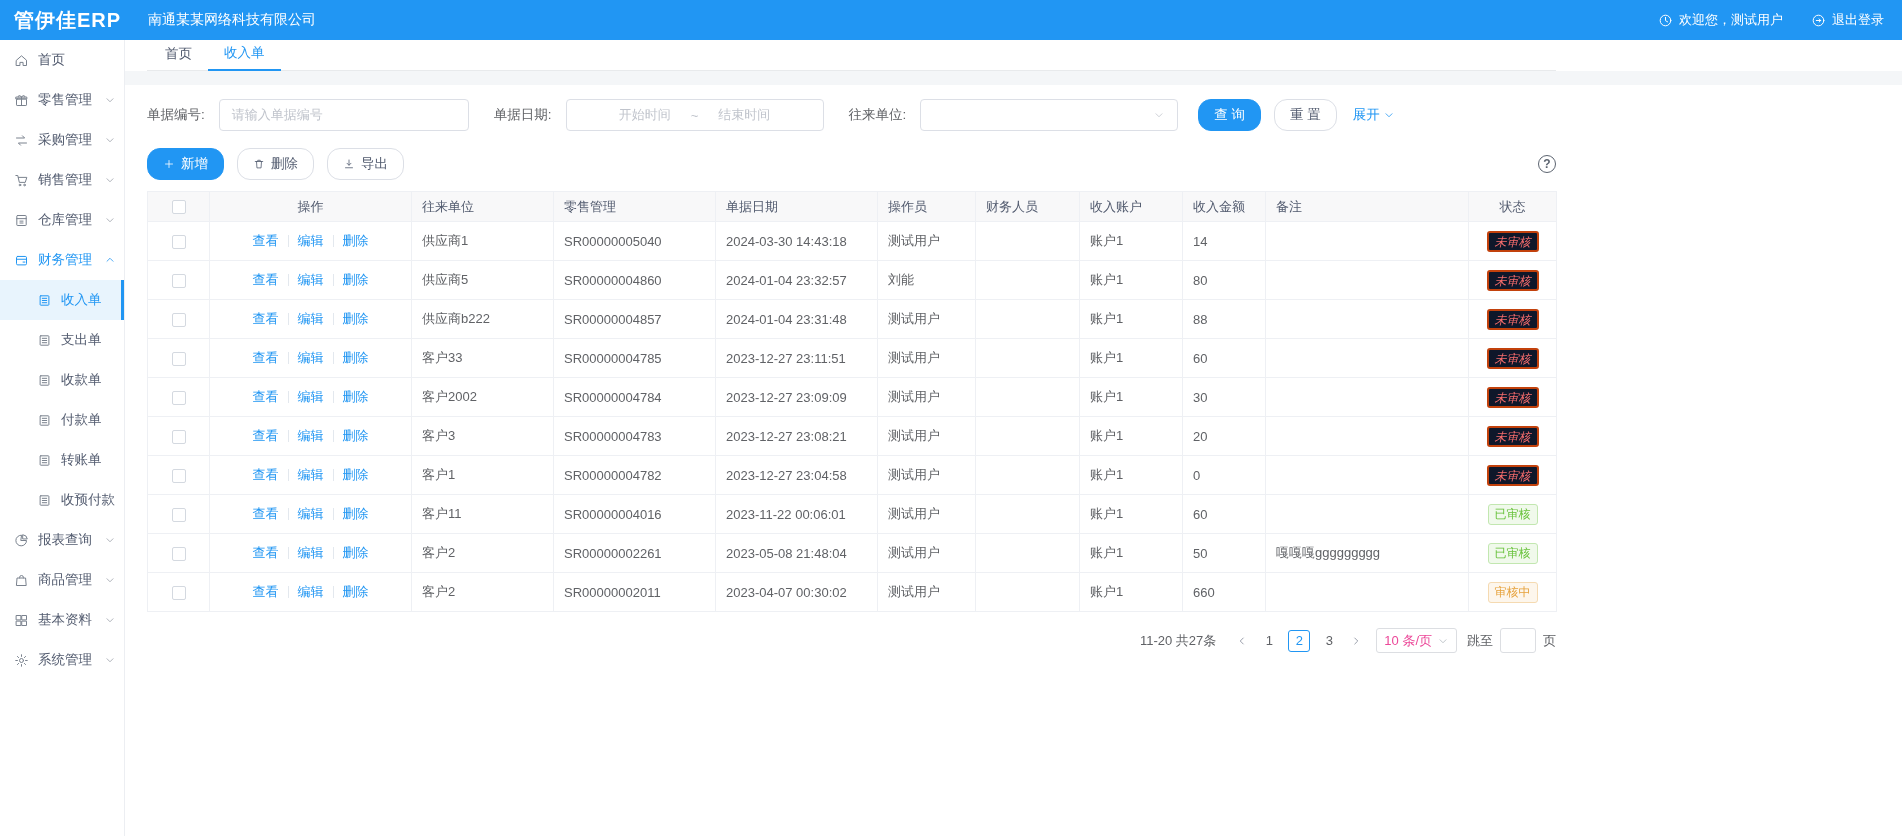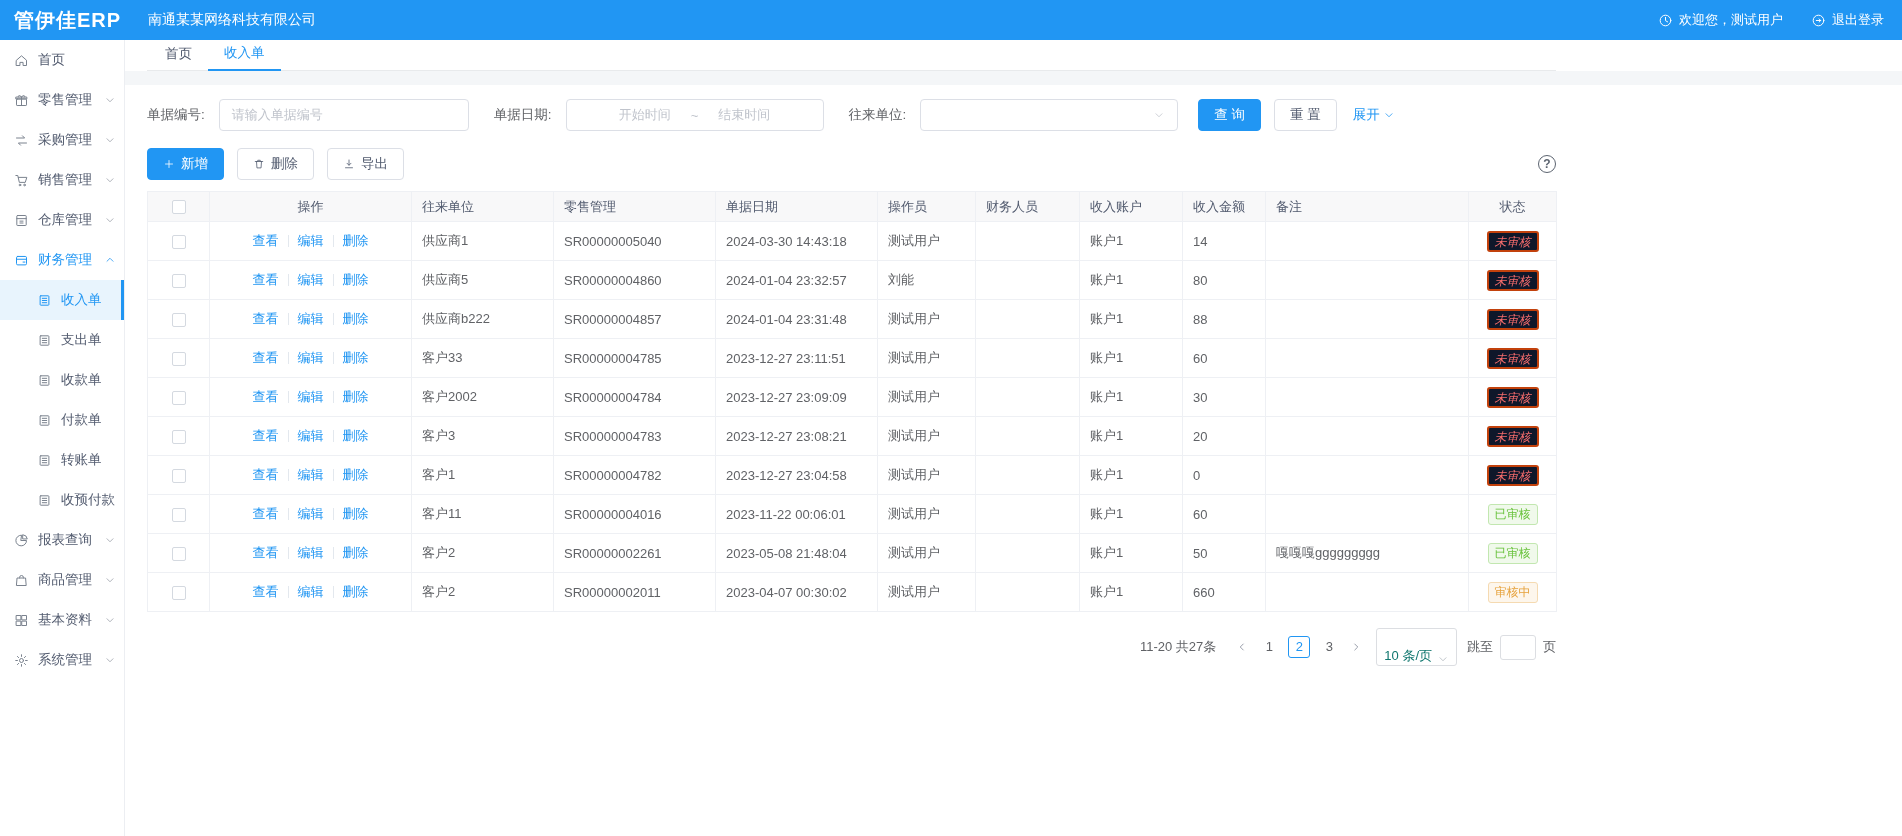--- a/index.html
+++ b/index.html
@@ -43,21 +43,21 @@
   .filterbar { display:flex; align-items:center; margin-top:14px; font-size:13.5px; color:#606266; }
   .flabel { flex:none; }
   .finput { height:32px; border:1px solid #dcdfe6; border-radius:4px; background:#fff;
     display:flex; align-items:center; padding:1px 12px; cursor:text; }
   .ph { color:#c0c4cc; font-size:13px; }
   .doc-input { width:250px; margin-left:14px; }
   .date-range { width:258px; margin-left:14px; justify-content:center; gap:20px; cursor:pointer; }
   .partner-select { width:258px; margin-left:14px; justify-content:flex-end; cursor:pointer; }
   .partner-select .chev { color:#c0c4cc; }
   .ml25 { margin-left:25px; }
-  .btn { height:32px; border:1px solid #dcdfe6; background:#fff; border-radius:4px;
+  .btn { height:32px; border:1px solid #dcdfe6; background:#fff; border-radius:13px;
     font-size:13.5px; color:#515a6e; padding:0 15px; display:inline-flex;
     align-items:center; gap:6px; cursor:pointer; font-family:inherit; }
   .btn.primary { background:#2196f3; border-color:#2196f3; color:#fff; }
   .search-btn { margin-left:20px; }
   .reset-btn { margin-left:13px; }
   .expand { margin-left:16px; color:#2196f3; font-size:13.5px; display:inline-flex;
     align-items:center; gap:3px; cursor:pointer; text-decoration:none; }
 
   
   .toolbar { display:flex; align-items:center; gap:13px; margin-top:17px; }
@@ -85,22 +85,22 @@
   .badge.orange { color:#e6a23c; background:#fdf6ec; border:1px solid #f5dab1; }
 
   
   .pagination { width:1409px; display:flex; justify-content:flex-end; align-items:center;
     margin-top:16px; font-size:13px; color:#606266; }
   .pg-total { margin-right:14px; }
   .pg-arrow { color:#808695; cursor:pointer; padding:0 6px; display:inline-flex; align-items:center; }
   .pg-num { min-width:22px; height:22px; line-height:22px; text-align:center;
     cursor:pointer; margin:0 4px; }
   .pg-num.current { border:1px solid #2196f3; color:#2196f3; border-radius:3px; line-height:20px; }
-  .size-select { height:38px; border:1px solid #dcdee2; border-radius:3px; display:flex;
-    align-items:flex-end; padding:0 7px; gap:5px; cursor:pointer; margin:0 10px 0 8px; color:#0f766e; }
+  .size-select { height:25px; border:1px solid #dcdee2; border-radius:3px; display:flex;
+    align-items:center; padding:0 7px; gap:5px; cursor:pointer; margin:0 10px 0 8px; color:#ec4899; }
   .size-select .icn { color:#b0b6bd; }
   .jump-input { width:36px; height:25px; border:1px solid #dcdee2; border-radius:3px;
     margin:0 7px; background:#fff; cursor:text; }
 </style>
 </head>
 <body>
 
 <div class="navbar">
   <div class="logo">管伊佳ERP</div>
   <div class="company">南通某某网络科技有限公司</div>

